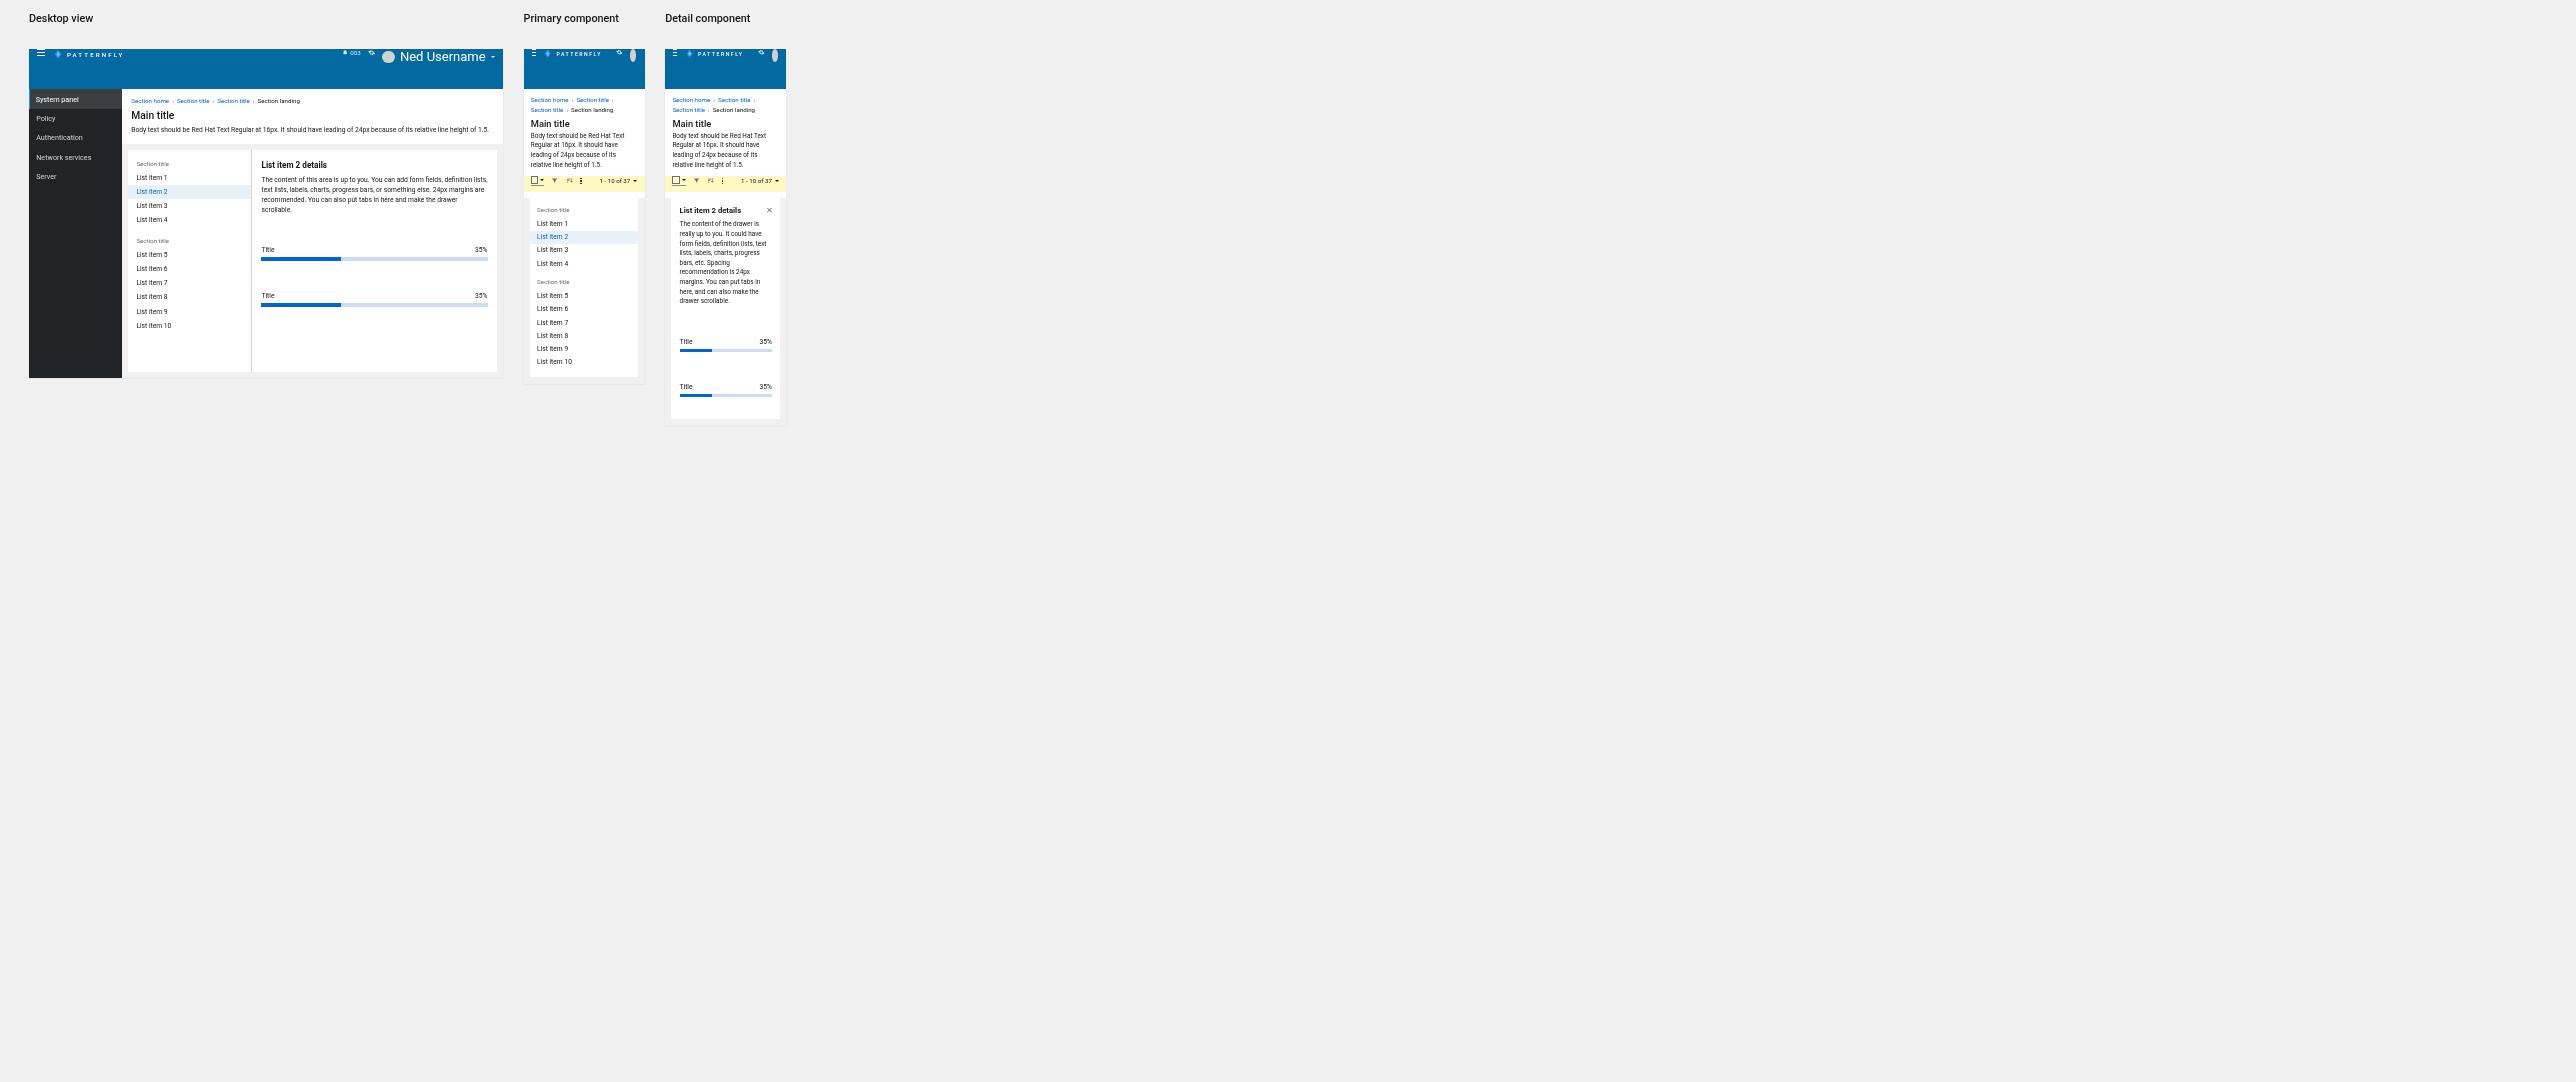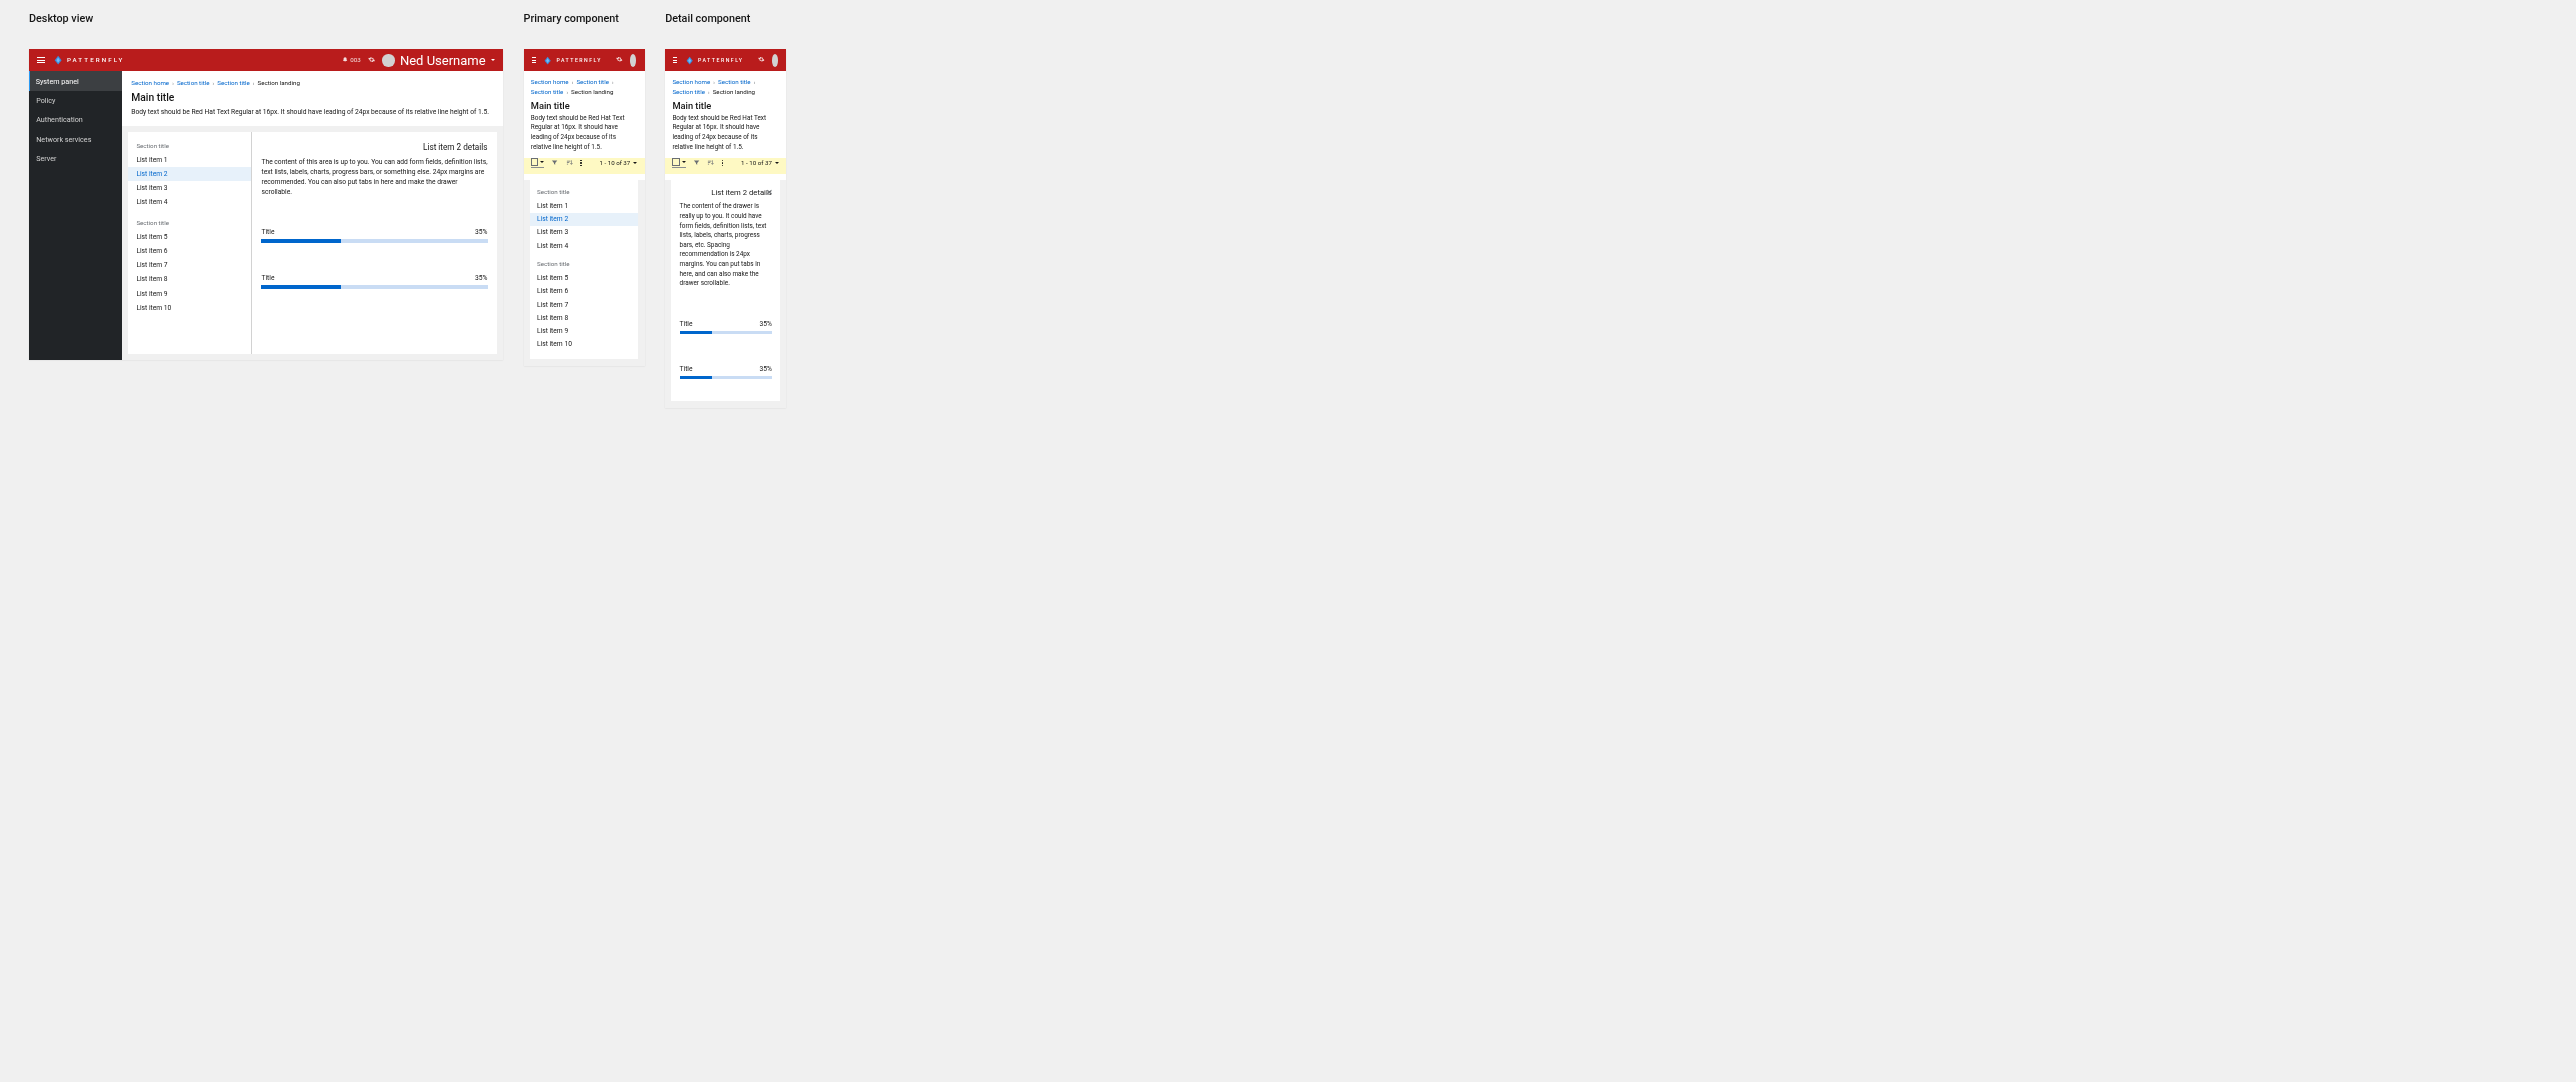--- a/index.html
+++ b/index.html
@@ -17,26 +17,26 @@
   }
   .col { display: flex; flex-direction: column; }
   .col-label {
     font-size: 10.8px;
     font-weight: 500;
     margin-bottom: 24px;
     color: #151515;
   }
   
   .masthead {
-    background: #b91c1c;
+    background: #0369a1;
     color: #fff;
     display: flex;
-    align-items: center;
+    align-items: flex-start;
     padding: 0 8.2px;
-    height: 22px;
+    height: 40px;
     gap: 7.2px;
   }
   .hamburger-icon { width:8.2px; height:6.2px; display:inline-block; position:relative; }
   .hamburger-icon span, .hamburger-icon::before, .hamburger-icon::after {
     content:""; position:absolute; left:0; right:0; height:1px; background:#fff;
   }
   .hamburger-icon::before{ top:0;} .hamburger-icon span{ top:2.6px;} .hamburger-icon::after{ bottom:0;}
   .brand { display:flex; align-items:center; gap:4.1px; }
   .brand-text { letter-spacing: 2.1px; font-size:6.2px; font-weight:500; color:#fff; }
   .brand-logo svg { display:block; }
@@ -68,21 +68,21 @@
   .breadcrumbs .current { color:#151515; }
   .main-title { font-size:10.3px; font-weight:500; margin-top:4.1px; }
   .body-text  { font-size:6.7px; color:#151515; margin-top:3.1px; line-height:1.5; }
   .panel-row { display:flex; margin:6.2px; background:#fff; flex:1; }
   .list-pane { width:124px; border-right:0.5px solid #d2d2d2; padding:7.2px 0; font-size:6.7px; }
   .list-pane .sect-title { color:#6a6e73; font-size:6.2px; padding:2.1px 8.2px 3.1px; }
   .list-pane .li { padding:3.1px 8.2px; cursor:pointer; }
   .list-pane .li.active { background:#e7f1fa; color:#06c; }
   .list-pane .spacer { height:7.2px; }
   .detail-pane { flex:1; padding:9.3px 9.3px 12.4px; }
-  .detail-title { font-size:8.2px; font-weight:400; margin-bottom:5.2px;text-align:right; }
+  .detail-title { font-size:8.2px; font-weight:700; margin-bottom:5.2px; }
   .detail-text  { font-size:6.7px; line-height:1.5; color:#151515; margin-bottom:10.3px; }
   .progress-block { margin-bottom:9.3px; }
   .progress-head { display:flex; justify-content:space-between; font-size:6.7px; margin-bottom:3.1px;margin-top:31px; }
   .progress-track { height:4.1px; background:#c9dcf4; position:relative; }
   .progress-fill  { position:absolute; left:0; top:0; bottom:0; background:#0066cc; }
   .progress-track.thin { height:3.1px; }
   
   .small-header { background:#fff; padding:6.2px 7.2px; }
   .small-header .main-title { font-size:9.3px; }
   .small-header .body-text  { font-size:6.4px; }

